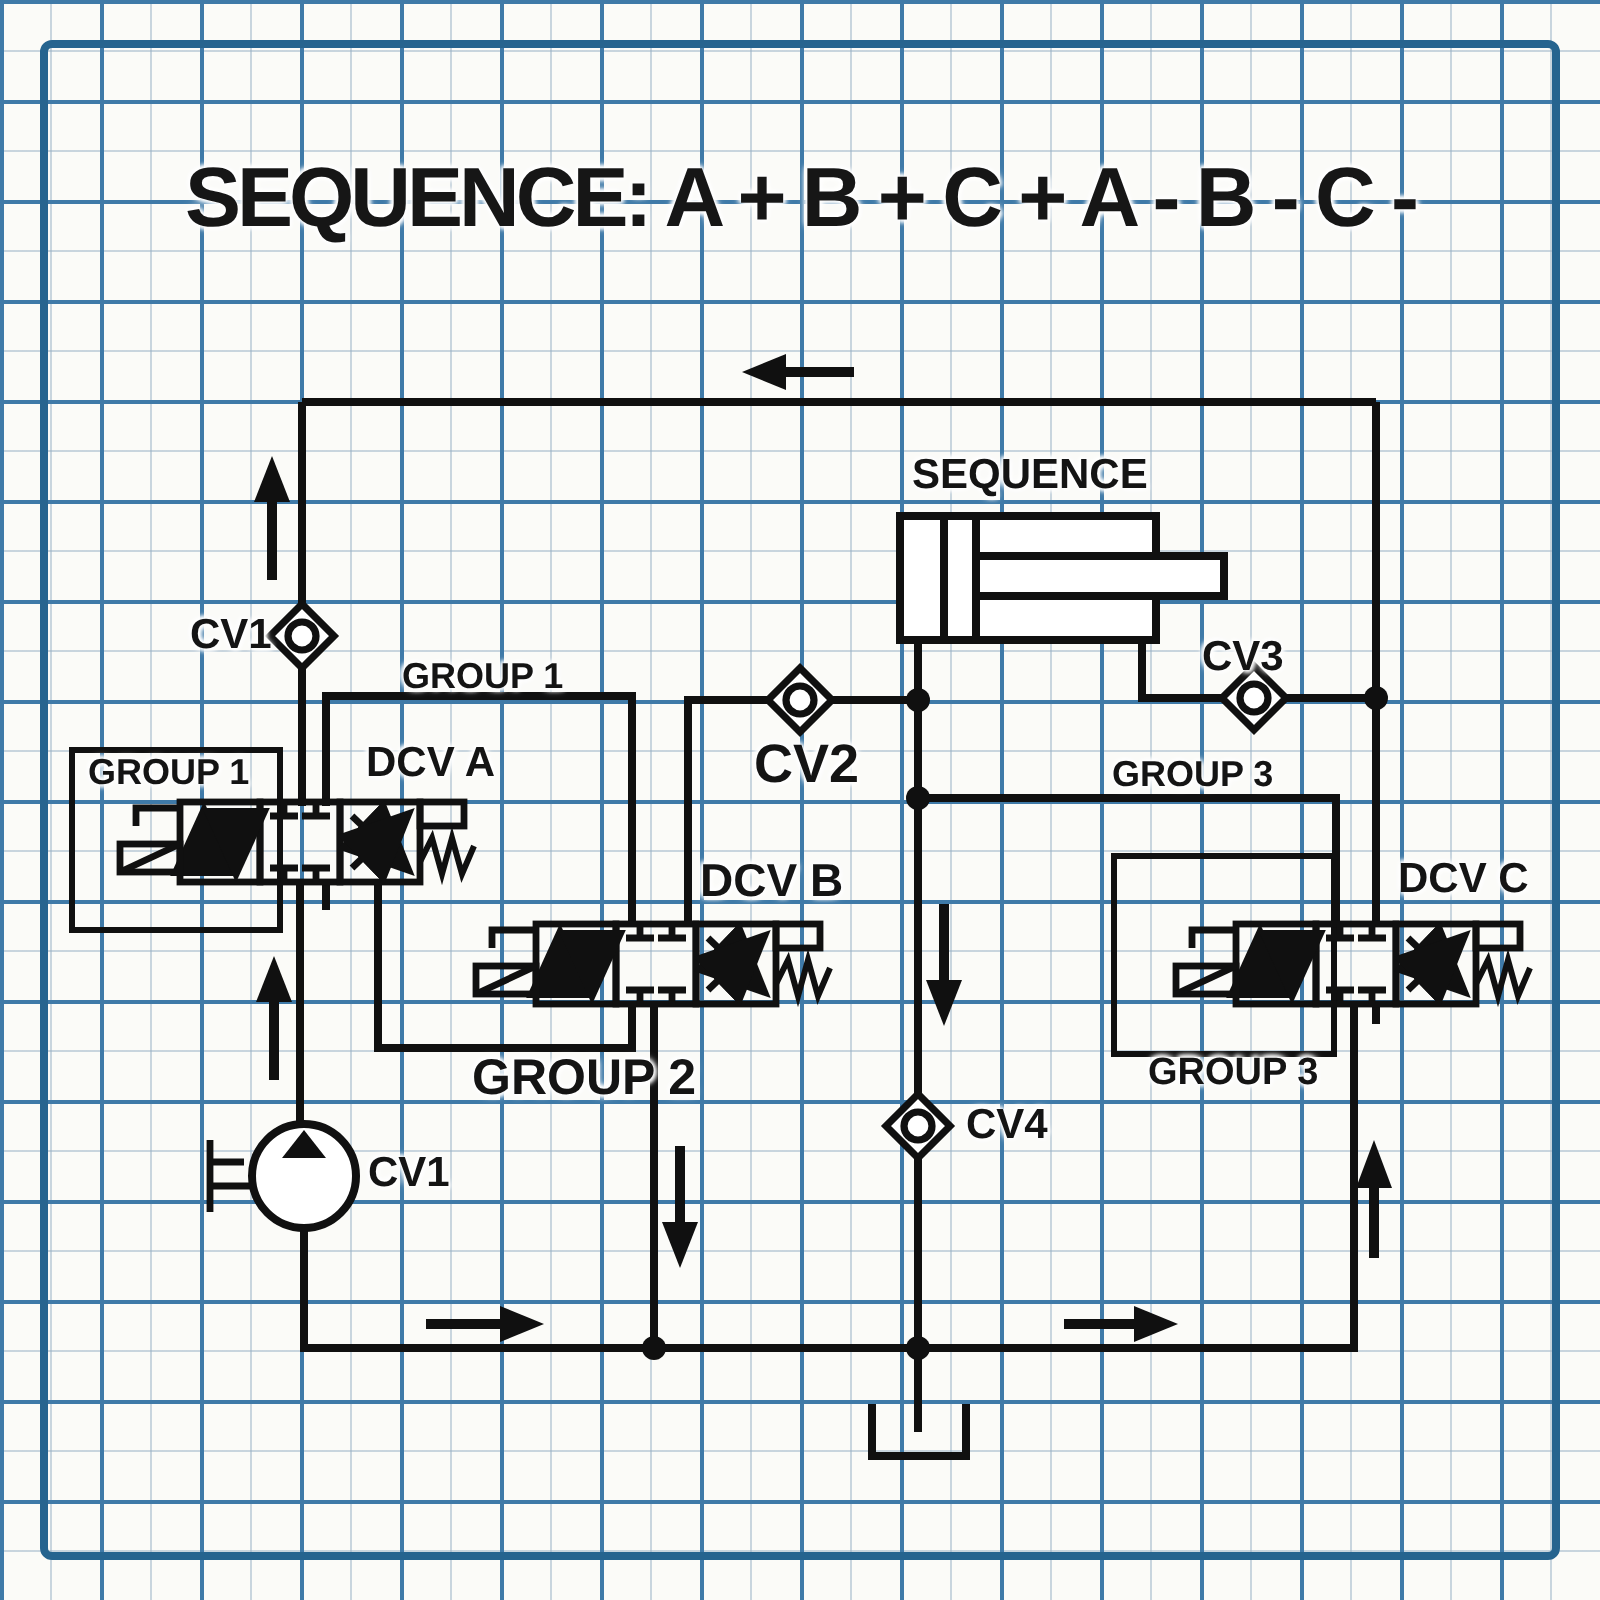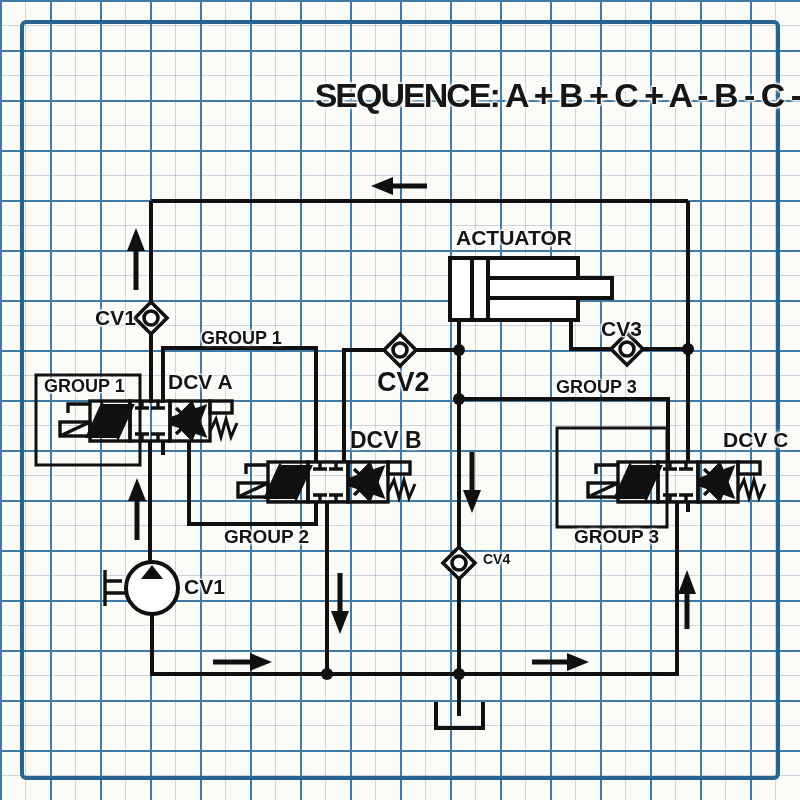--- a/index.html
+++ b/index.html
@@ -16,35 +16,35 @@
     background-position:0 0,0 0,25px 25px,25px 25px;
   }
   .frame{position:absolute;left:20px;top:20px;right:20px;bottom:20px;
     border:4px solid #26648f;border-radius:6px;pointer-events:none;}
   svg.circuit{position:absolute;left:0;top:0;}
   .lbl{
     position:absolute;color:#141414;font-weight:bold;line-height:1;
     white-space:nowrap;
     text-shadow:0 0 3px #fff,0 0 3px #fff,0 0 5px #fff,1px 1px 2px #fff,-1px -1px 2px #fff;
   }
-  .title{left:0;right:0;top:78px;text-align:right;font-size:34px;
+  .title{left:0;right:0;top:78px;text-align:center;font-size:42px;
     font-weight:800;letter-spacing:-2px;color:#161616;}
   .lbl-actuator{left:456px;top:227px;font-size:21px;}
   .lbl-cv1-check{left:95px;top:307px;font-size:21px;}
   .lbl-group1-line{left:201px;top:329px;font-size:18px;}
   .lbl-cv3{left:601px;top:318px;font-size:21px;}
   .lbl-cv2{left:377px;top:369px;font-size:27px;}
   .lbl-group3-line{left:556px;top:378px;font-size:18px;}
   .lbl-group1-box{left:44px;top:377px;font-size:18px;}
-  .lbl-dcv-a{left:168px;top:371px;font-size:21px;}
+  .lbl-dcv-a{left:183px;top:371px;font-size:21px;}
   .lbl-dcv-b{left:350px;top:429px;font-size:23px;}
-  .lbl-dcv-c{left:699px;top:429px;font-size:21px;margin-left:24px;}
-  .lbl-group2{left:224px;top:527px;font-size:19px;}
+  .lbl-dcv-c{left:699px;top:429px;font-size:21px;}
+  .lbl-group2{left:236px;top:527px;font-size:25px;}
   .lbl-group3-box{left:574px;top:527px;font-size:19px;}
-  .lbl-cv4{left:483px;top:552px;font-size:14px;}
+  .lbl-cv4{left:483px;top:552px;font-size:21px;}
   .lbl-pump{left:184px;top:576px;font-size:21px;}
 </style>
 </head>
 <body>
 
 <div class="stage">
   <div class="frame"></div>
 
   <svg class="circuit" width="800" height="800" viewBox="0 0 800 800">
     <defs>
@@ -160,21 +160,21 @@
           <path d="M567,653 L567,671 L589,662 Z" stroke="none"></path>
         </g>
       <g>
           <line x1="687" y1="629" x2="687" y2="592"></line>
           <path d="M678,594 L696,594 L687,570 Z" stroke="none"></path>
         </g>
     </g>
   </svg>
 
   <div class="lbl title">SEQUENCE: A + B + C + A - B - C -</div>
-  <div class="lbl lbl-actuator">ACTUATOR</div>
+  <div class="lbl lbl-actuator">SEQUENCE</div>
   <div class="lbl lbl-cv1-check">CV1</div>
   <div class="lbl lbl-group1-line">GROUP 1</div>
   <div class="lbl lbl-cv3">CV3</div>
   <div class="lbl lbl-cv2">CV2</div>
   <div class="lbl lbl-group3-line">GROUP 3</div>
   <div class="lbl lbl-group1-box">GROUP 1</div>
   <div class="lbl lbl-dcv-a">DCV A</div>
   <div class="lbl lbl-dcv-b">DCV B</div>
   <div class="lbl lbl-dcv-c">DCV C</div>
   <div class="lbl lbl-group2">GROUP 2</div>

